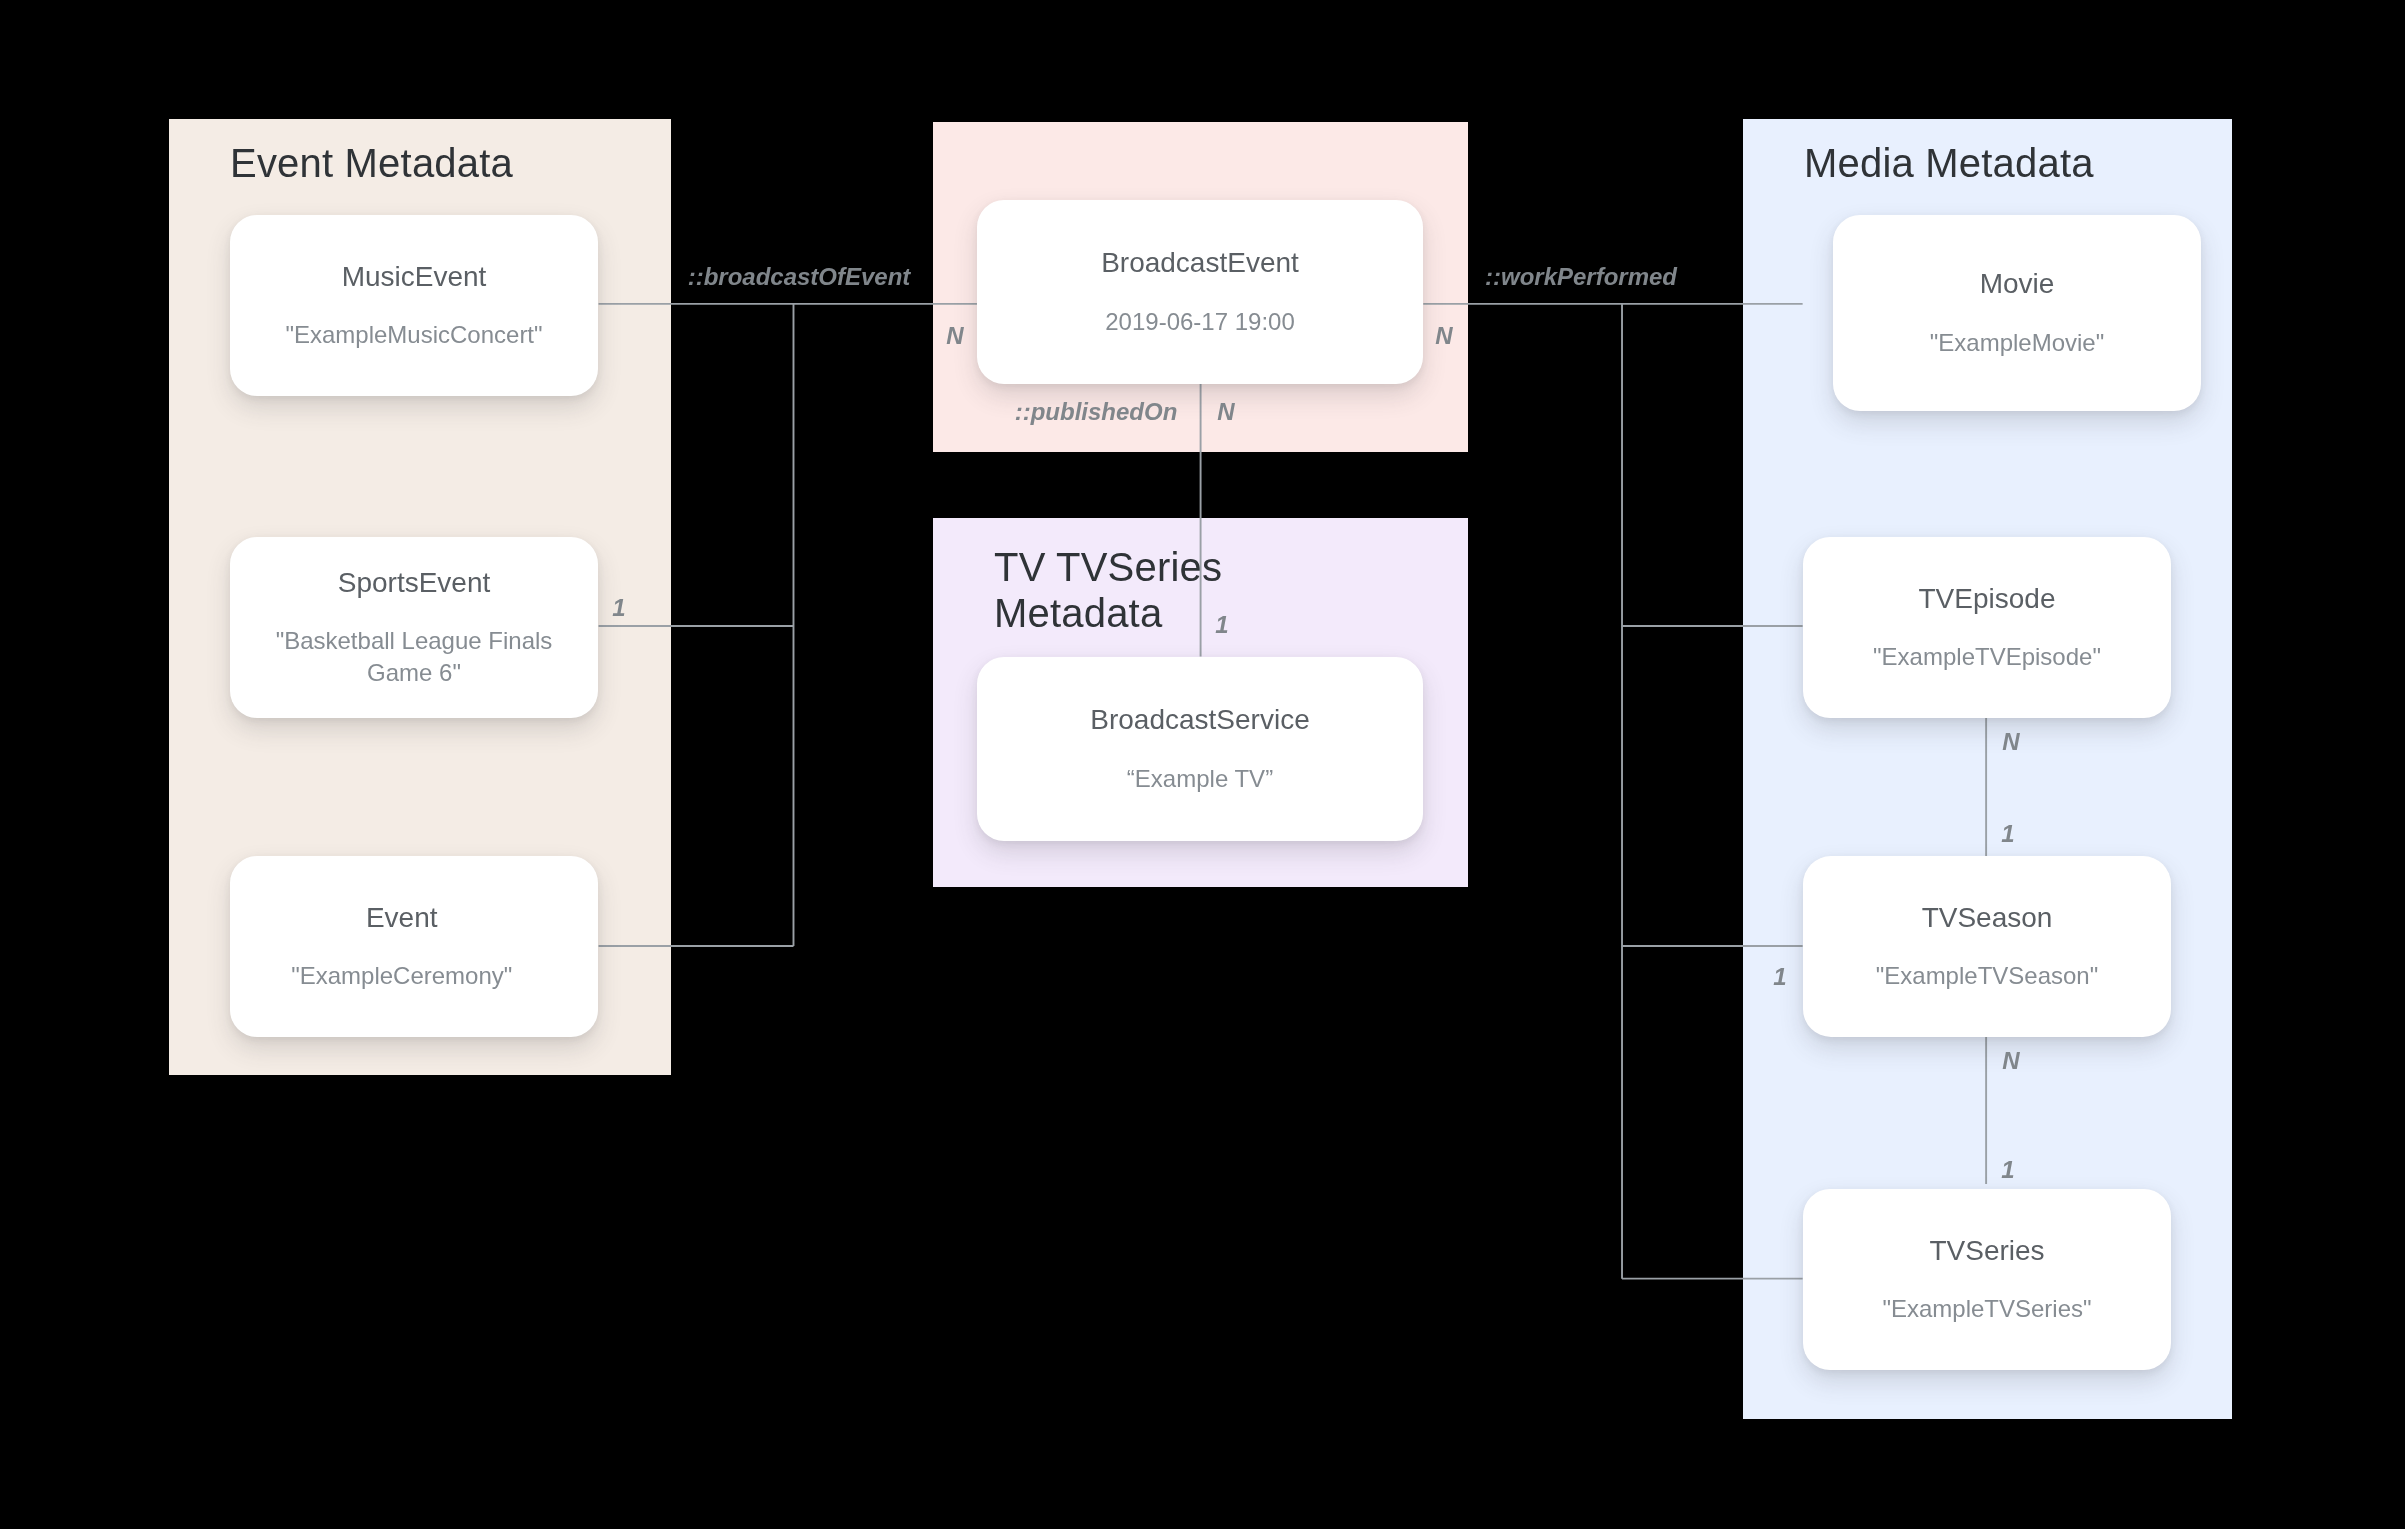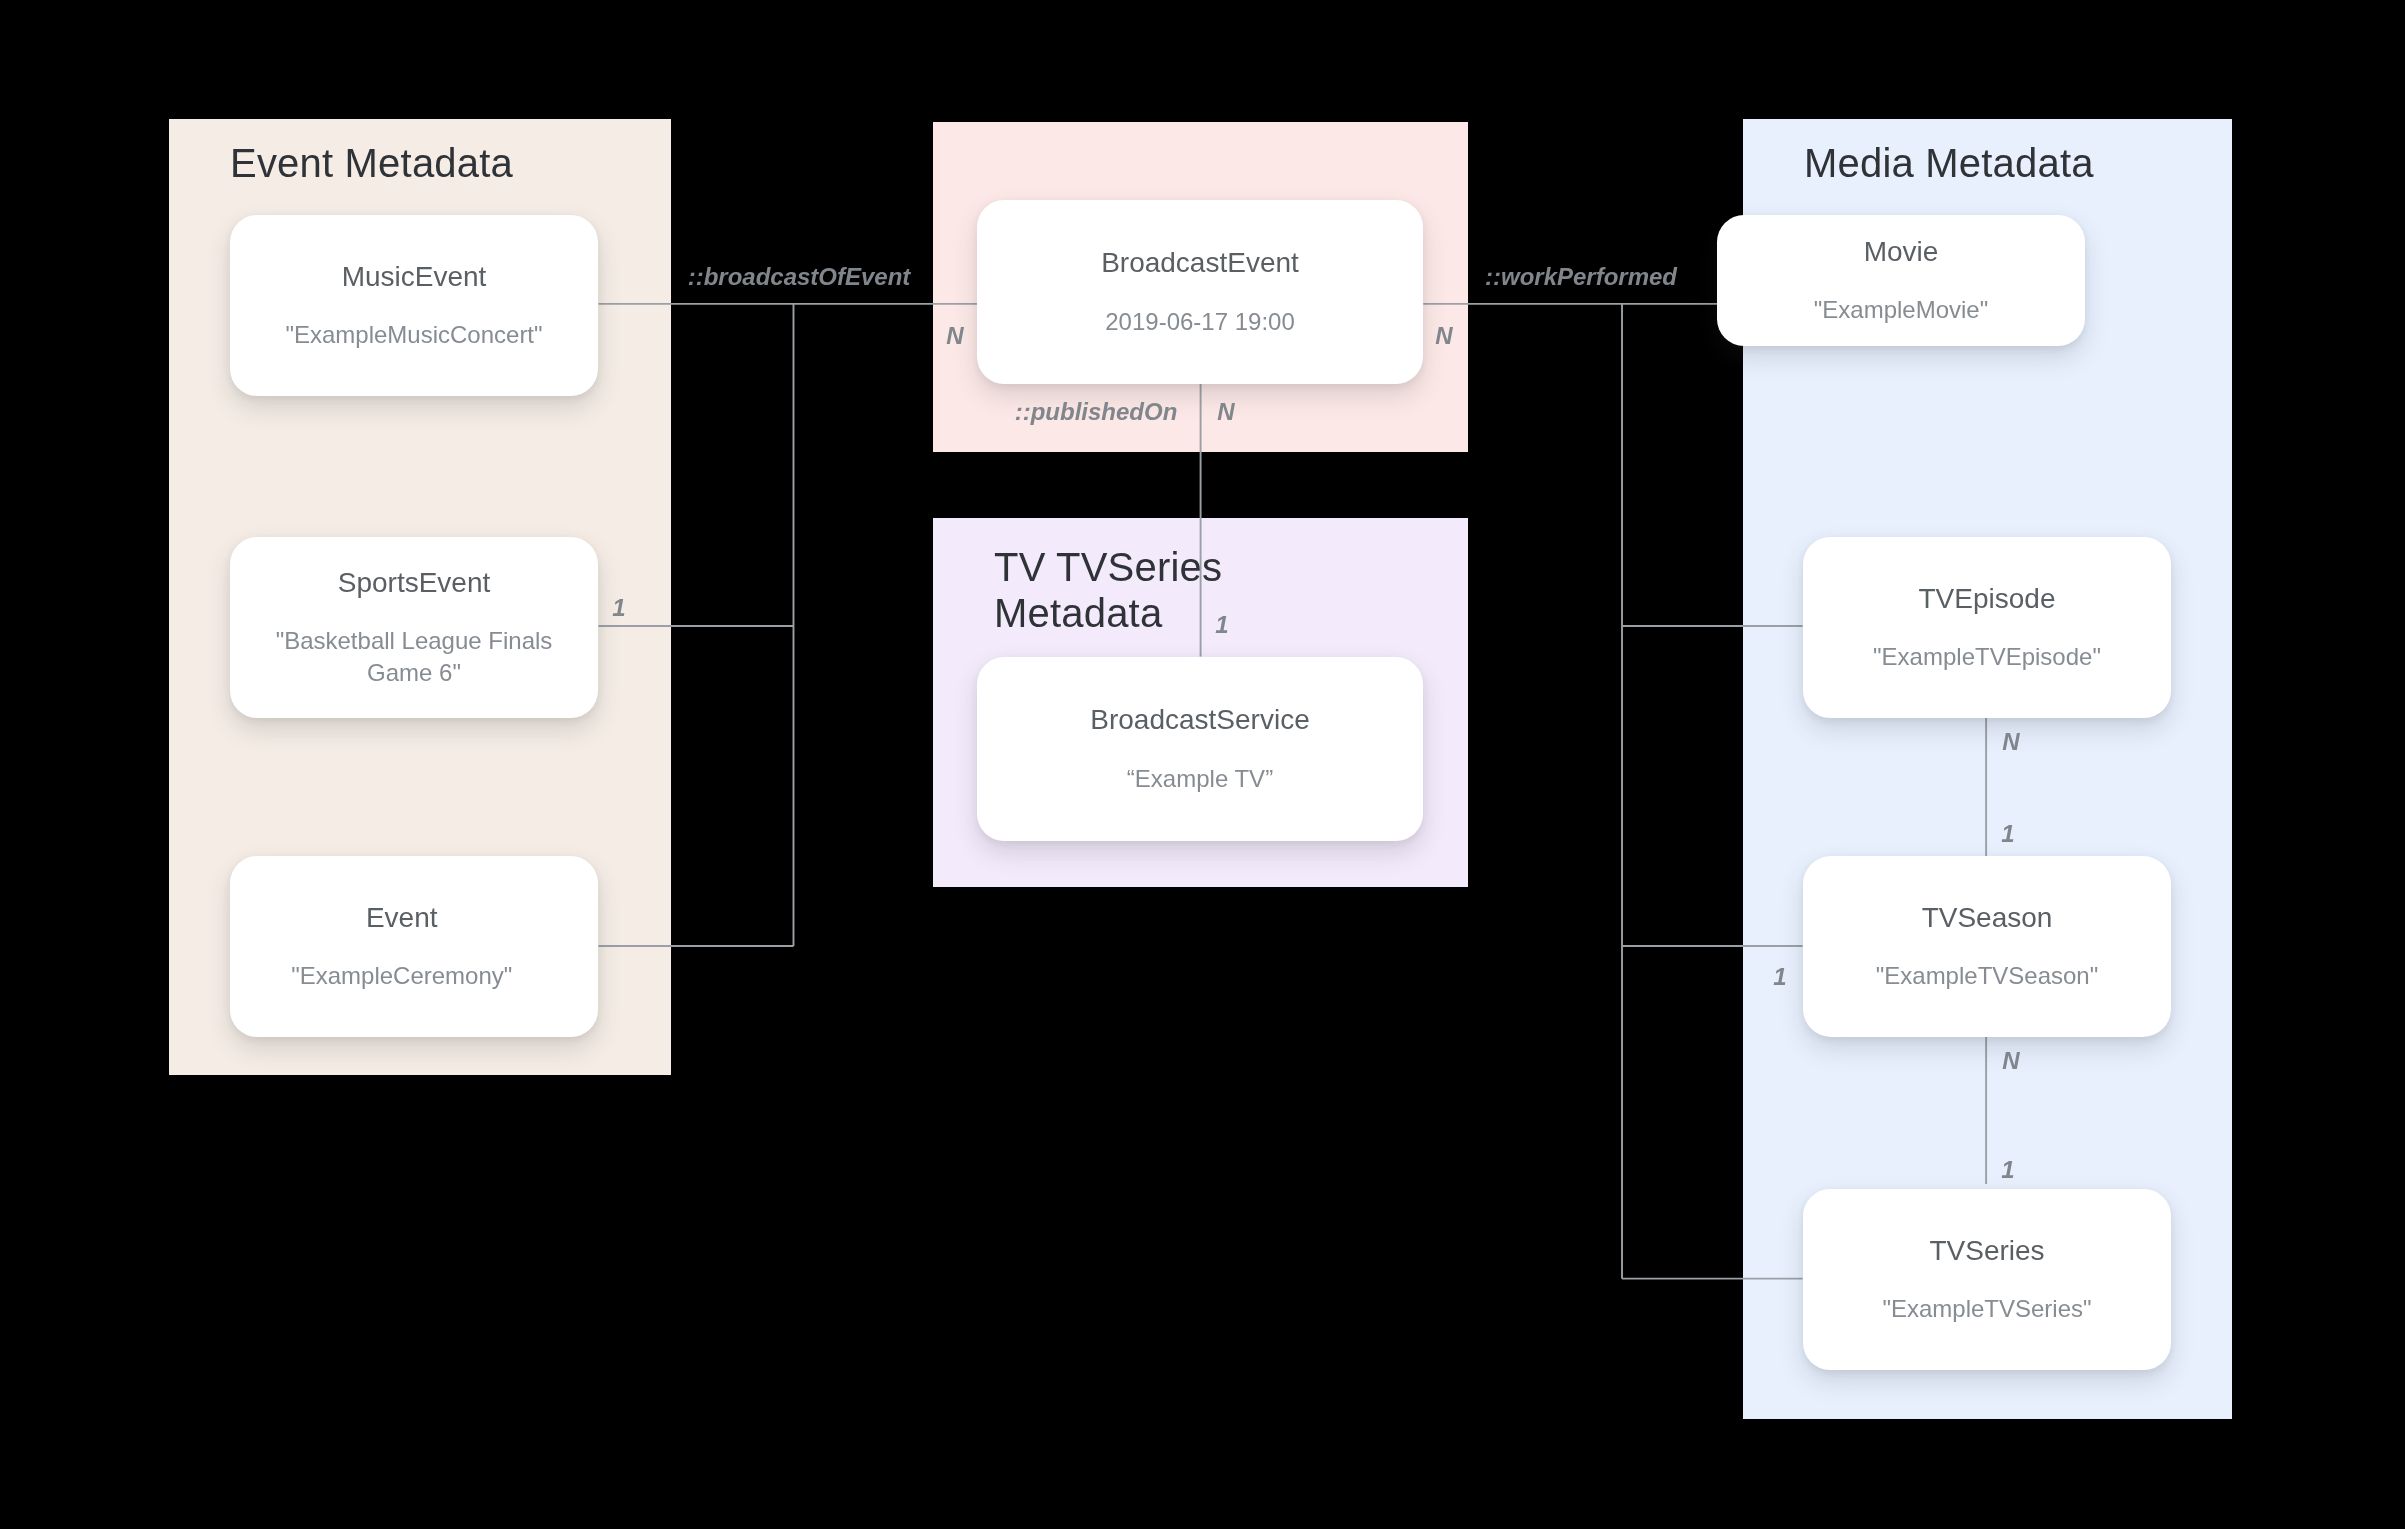--- a/index.html
+++ b/index.html
@@ -88,21 +88,21 @@
   <div class="card" style="left:977px;top:200px;width:446px;height:184px;">
     <div class="card-title">BroadcastEvent</div>
     <div class="card-value">2019-06-17 19:00</div>
   </div>
 
   <div class="card" style="left:977px;top:657px;width:446px;height:184px;">
     <div class="card-title">BroadcastService</div>
     <div class="card-value">“Example TV”</div>
   </div>
 
-  <div class="card" style="left:1717px;top:215px;width:368px;height:131px;">
+  <div class="card" style="left:1833px;top:215px;width:368px;height:196px;">
     <div class="card-title">Movie</div>
     <div class="card-value">"ExampleMovie"</div>
   </div>
 
   <div class="card" style="left:1803px;top:537px;width:368px;height:181px;">
     <div class="card-title">TVEpisode</div>
     <div class="card-value">"ExampleTVEpisode"</div>
   </div>
 
   <div class="card" style="left:1803px;top:856px;width:368px;height:181px;border-radius:28px;">

